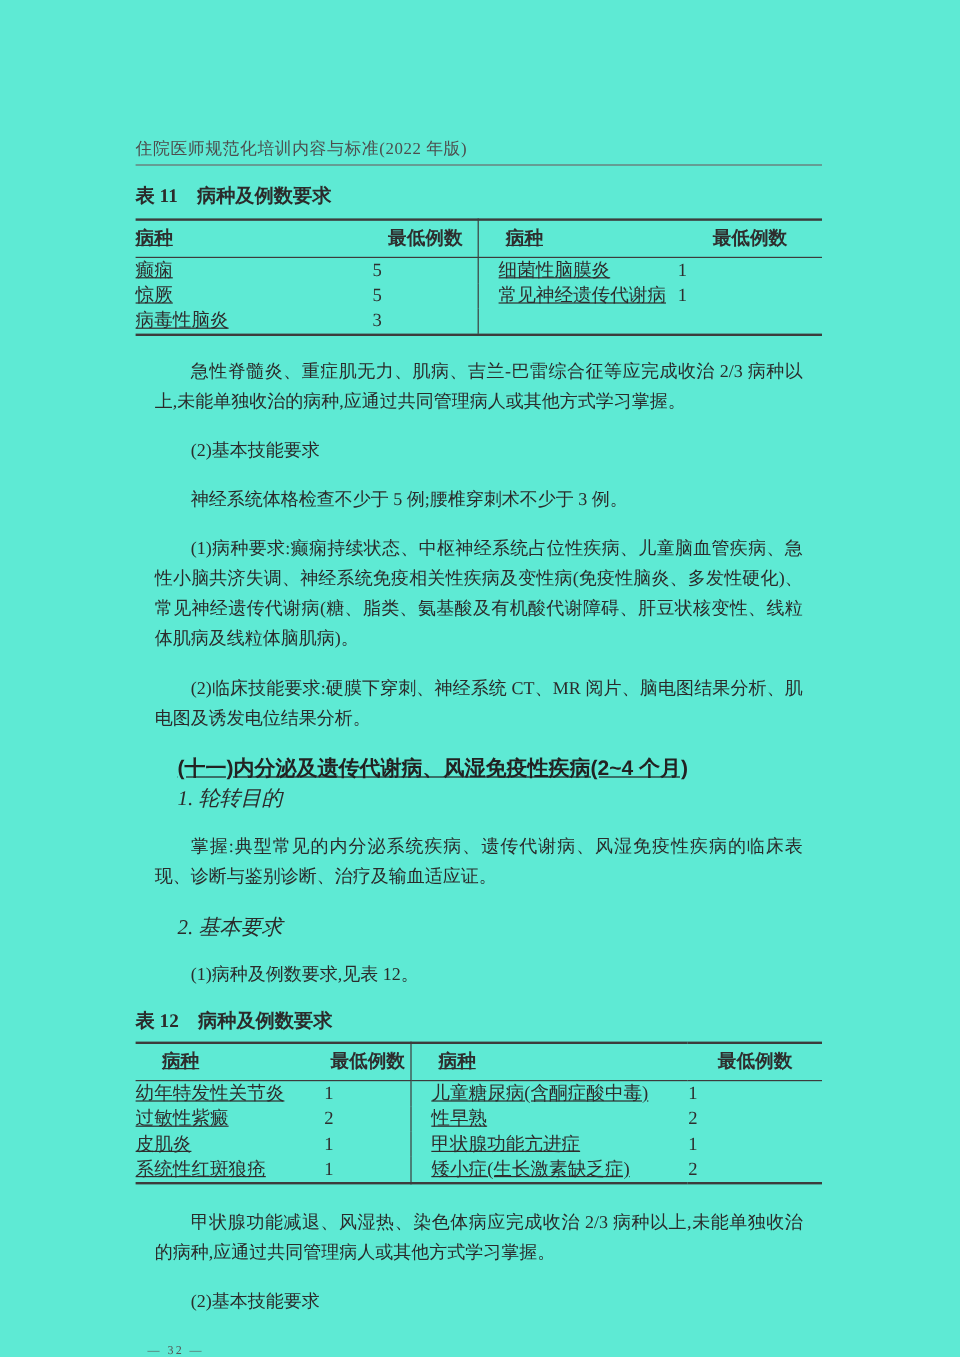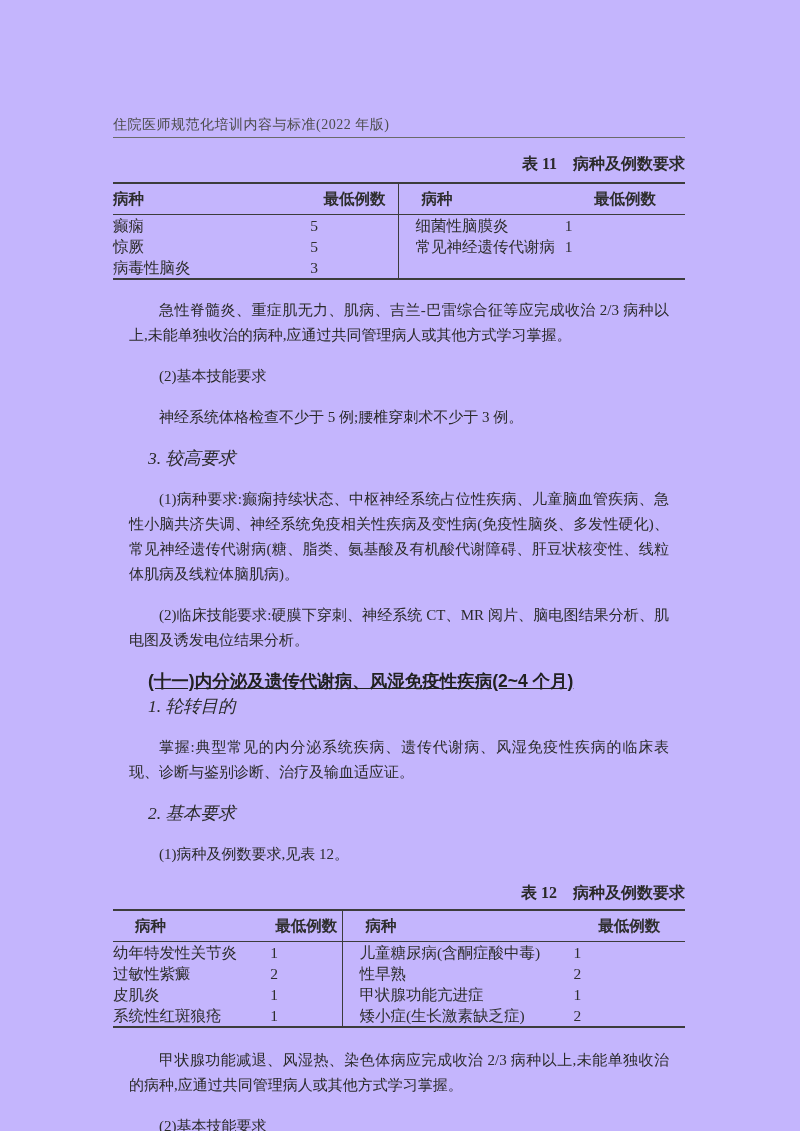--- a/index.html
+++ b/index.html
@@ -1,20 +1,20 @@
 <!DOCTYPE html>
 <html><head>
 <meta charset="utf-8">
 <style>
   html, body { margin: 0; padding: 0; background: #ffffff; }
   .page {
     position: relative;
     width: 800px;
     height: 1131px;
-    background: #c4b5fd;
+    background: #5eead4;
     font-family: "Liberation Serif", "DejaVu Serif", serif;
     color: #2e2e2e;
     overflow: hidden;
   }
   .content {
     position: absolute;
     left: 113px;
     top: 116px;
     width: 572px;
   }
@@ -25,21 +25,21 @@
     letter-spacing: 0.5px;
   }
   .head-rule {
     margin-top: 3px;
     height: 1px;
     background: #6a6a6a;
     border: none;
   }
   .table-caption {
     margin-top: 16px;
-    text-align: right;
+    text-align: left;
     font-weight: bold;
     font-size: 16px;
     line-height: 20px;
     color: #2b2b2b;
   }
   .table-caption.t12 { margin-top: 14px; }
   table.req-table {
     margin-top: 8px;
     width: 100%;
     border-collapse: collapse;
@@ -53,21 +53,21 @@
     font-weight: bold;
     line-height: 30px;
     border-bottom: 1px solid #3c3c3c;
     padding: 0;
   }
   table.req-table td {
     line-height: 21px;
     padding: 0;
   }
   .col-divider { border-right: 1.5px solid #3c3c3c; }
-  .name-cell   { text-align: left; padding-left: 2px; }
+  .name-cell   { text-align: left; padding-left: 2px; text-decoration: underline; }
   .name-cell.indent       { padding-left: 16px; }
   th.name-cell.hdr-indent { padding-left: 22px; }
   .num-cell    { }
   .flow-text { }
   .para {
     margin: 16px;
     font-size: 15px;
     line-height: 25px;
     text-align: justify;
     text-indent: 2em;
@@ -146,21 +146,20 @@
           <td class="name-cell indent"></td>
           <td class="num-cell"></td>
         </tr>
       </tbody>
     </table>
 
     <div class="flow-text">
       <p class="para first-after-table">急性脊髓炎、重症肌无力、肌病、吉兰-巴雷综合征等应完成收治 2/3 病种以上,未能单独收治的病种,应通过共同管理病人或其他方式学习掌握。</p>
       <p class="para">(2)基本技能要求</p>
       <p class="para">神经系统体格检查不少于 5 例;腰椎穿刺术不少于 3 例。</p>
-      <p class="kai-heading">3. 较高要求</p>
       <p class="para">(1)病种要求:癫痫持续状态、中枢神经系统占位性疾病、儿童脑血管疾病、急性小脑共济失调、神经系统免疫相关性疾病及变性病(免疫性脑炎、多发性硬化)、常见神经遗传代谢病(糖、脂类、氨基酸及有机酸代谢障碍、肝豆状核变性、线粒体肌病及线粒体脑肌病)。</p>
       <p class="para">(2)临床技能要求:硬膜下穿刺、神经系统 CT、MR 阅片、脑电图结果分析、肌电图及诱发电位结果分析。</p>
       <p class="bold-heading">(十一)内分泌及遗传代谢病、风湿免疫性疾病(2~4 个月)</p>
       <p class="kai-heading">1. 轮转目的</p>
       <p class="para">掌握:典型常见的内分泌系统疾病、遗传代谢病、风湿免疫性疾病的临床表现、诊断与鉴别诊断、治疗及输血适应证。</p>
       <p class="kai-heading">2. 基本要求</p>
       <p class="para">(1)病种及例数要求,见表 12。</p>
     </div>
 
     <div class="table-caption t12">表 12　病种及例数要求</div>

